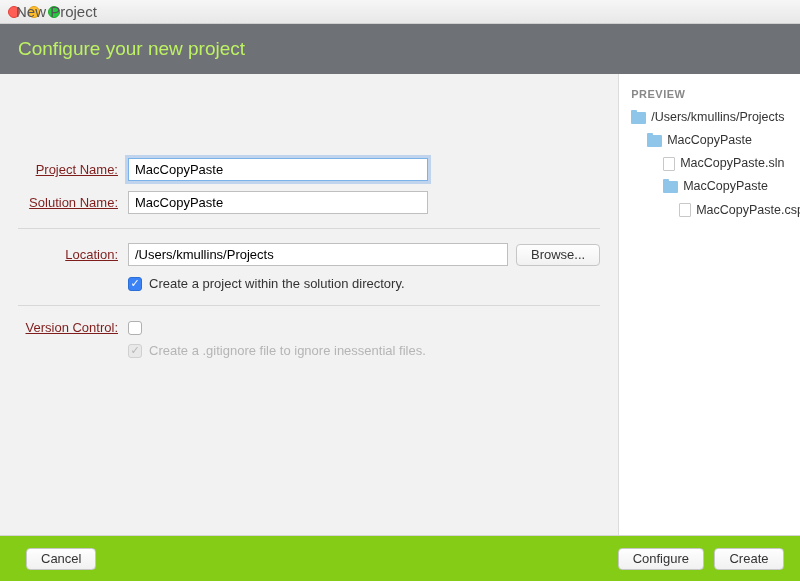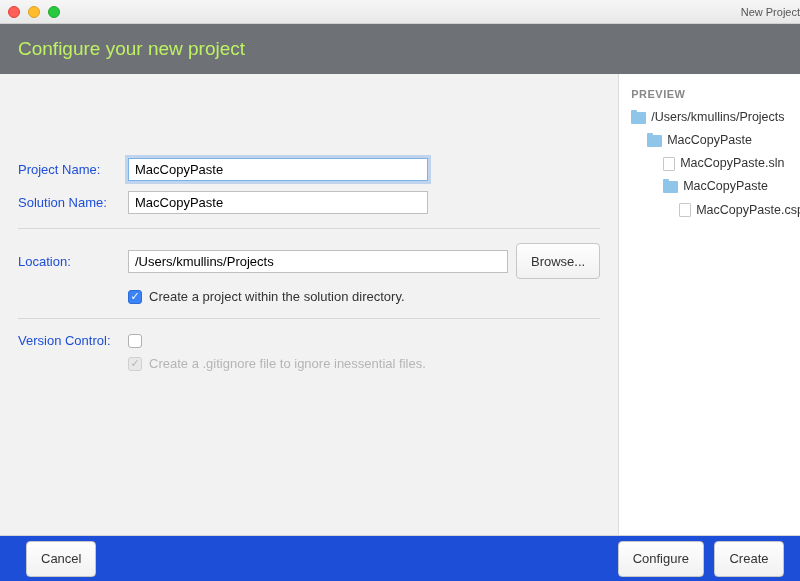--- a/index.html
+++ b/index.html
@@ -22,22 +22,22 @@
       position: relative;
     }
     .traffic-lights { display: flex; gap: 8px; }
     .traffic-light { width: 12px; height: 12px; border-radius: 50%; }
     .tl-close { background: #ff5f57; border: 0.5px solid #e14138; }
     .tl-min   { background: #ffbd2e; border: 0.5px solid #e1a11e; }
     .tl-max   { background: #28c940; border: 0.5px solid #1dab2b; }
     .title-text {
       position: absolute;
       left: 16px; right: 0;
-      text-align: right;
-      font-size: 11px;
+      text-align: left;
+      font-size: 15px;
       color: #555;
       pointer-events: none;
     }
     .header-banner {
       background: #6e7175;
       color: #bef264;
       padding: 14px 18px;
       font-size: 19px;
       font-weight: 400;
     }
@@ -57,23 +57,25 @@
       padding: 14px 12px;
       font-size: 12px;
     }
     .form-row {
       display: flex;
       align-items: center;
       margin-bottom: 10px;
     }
     .form-label {
       width: 110px;
+      text-align: right;
       padding-right: 10px;
-      color: #1d4ed8;
-      font-size: 13px;
+      color: #7f1d1d;
+      font-size: 13px;
+      text-decoration: underline;
     }
     .text-input {
       height: 23px;
       border: 1px solid #bfbfbf;
       border-radius: 0;
       padding: 0 6px;
       font-size: 13px;
       background: #fff;
       outline: none;
     }
@@ -115,36 +117,36 @@
     .checkbox.disabled {
       background: #f0f0f0;
       border-color: #d0d0d0;
       color: #c5c5c5;
     }
     .checkbox.disabled.checked {
       background: #e8e8e8;
       color: #b5b5b5;
     }
     .btn {
-      height: 36px;
+      height: 22px;
       padding: 0 14px;
       border: 1px solid #c6c6c6;
       border-radius: 4px;
       background: linear-gradient(#fefefe, #f1f1f1);
       font-size: 13px;
       color: #333;
       cursor: default;
       display: inline-flex;
       align-items: center;
     }
     .browse-btn { margin-left: 8px; }
     .footer {
       height: 46px;
       border-top: 1px solid #d4d4d4;
-      background: #1d4ed8;
+      background: #84cc16;
       display: flex;
       align-items: center;
       padding: 0 16px;
     }
     .footer-spacer { flex: 1; }
     .footer .btn { margin-left: 10px; min-width: 70px; justify-content: center; }
     .preview-title {
       font-size: 11px;
       color: #888;
       font-weight: 600;

